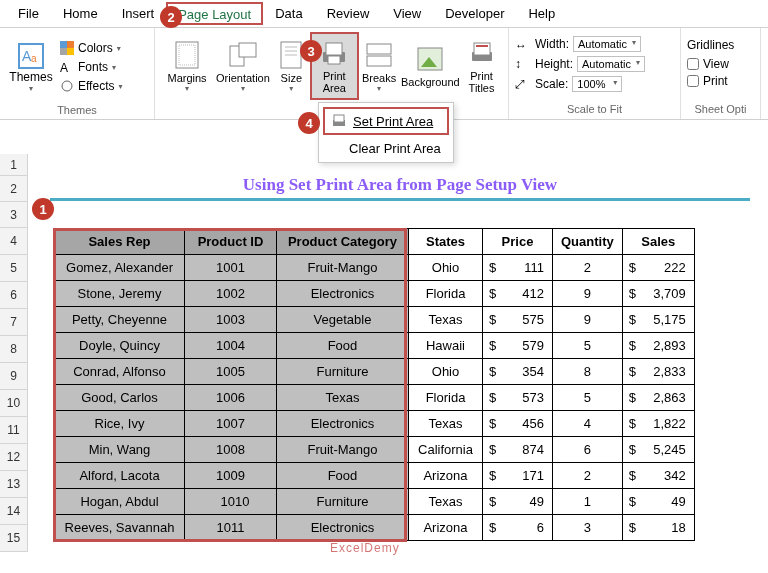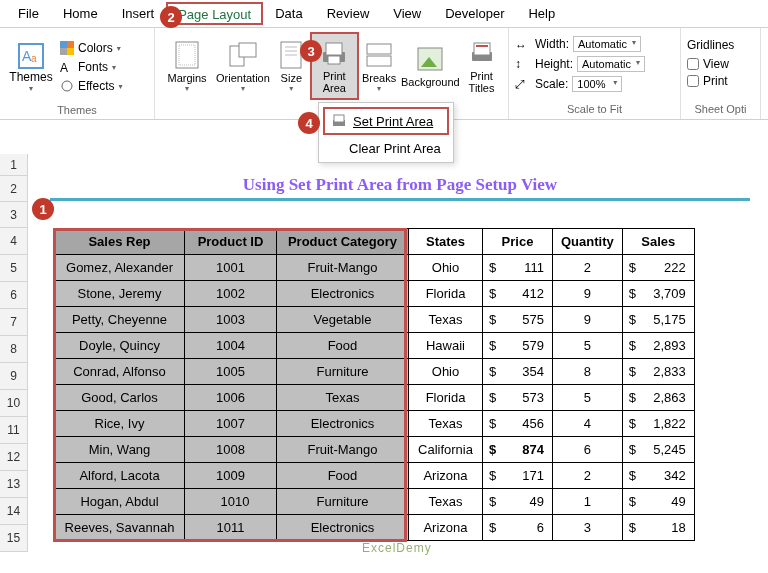--- a/index.html
+++ b/index.html
@@ -37,21 +37,21 @@
   .title-area { position:absolute; top:175px; left:50px; width:700px; text-align:center; font-family: Georgia, serif; font-weight:bold; color:#8b5cf6; font-size:17px; border-bottom:3px solid #4bacc6; padding-bottom:3px; }
   .grid { position:absolute; top:228px; left:54px; border-collapse:collapse; }
   .grid th, .grid td { border:1px solid #000; padding:4px 8px; font-size:13px; text-align:center; height:26px; vertical-align:middle; }
   .grid th { background:#a6a6a6; font-weight:bold; }
   .grid td.sel { background:#bfbfbf; }
   .grid td.money { text-align:right; position:relative; padding-left:20px; }
   .grid td.money::before { content:"$"; position:absolute; left:6px; }
   .sel-border { border:3px solid #c0504d; position:absolute; top:228px; left:53px; width:354px; height:314px; pointer-events:none; }
   .callout { position:absolute; width:22px; height:22px; border-radius:50%; background:#c0392b; color:#fff; font-weight:bold; display:flex; align-items:center; justify-content:center; font-size:13px; z-index:20; }
   .chev { font-size:8px; color:#666; }
-  .watermark { position:absolute; bottom:18px; left:330px; color:#4d7c0f; font-size:12px; letter-spacing:1px; opacity:.6;margin-left:32px; }
+  .watermark { position:absolute; bottom:18px; left:330px; color:#b91c1c; font-size:12px; letter-spacing:1px; opacity:.6; }
   svg { display:block; }
 </style>
 </head>
 <body>
 
 <div class="tabs">
   <div class="tab">File</div>
   <div class="tab">Home</div>
   <div class="tab">Insert</div>
   <div class="tab active tab-pagelayout">Page Layout</div>
@@ -338,21 +338,21 @@
         <td style="width: 74px;">Texas</td>
         <td class="money" style="width: 70px;">456</td>
         <td style="width: 66px;">4</td>
         <td class="money" style="width: 72px;">1,822</td>
       </tr>
       <tr>
         <td class="sel" style="width: 130px;">Min, Wang</td>
         <td class="sel" style="width: 92px;">1008</td>
         <td class="sel" style="width: 132px;">Fruit-Mango</td>
         <td style="width: 74px;">California</td>
-        <td class="money" style="width: 70px; font-weight: bold;">874</td>
+        <td class="money" style="width: 70px;">874</td>
         <td style="width: 66px;">6</td>
         <td class="money" style="width: 72px;">5,245</td>
       </tr>
       <tr>
         <td class="sel" style="width: 130px;">Alford, Lacota</td>
         <td class="sel" style="width: 92px;">1009</td>
         <td class="sel" style="width: 132px;">Food</td>
         <td style="width: 74px;">Arizona</td>
         <td class="money" style="width: 70px;">171</td>
         <td style="width: 66px;">2</td>

